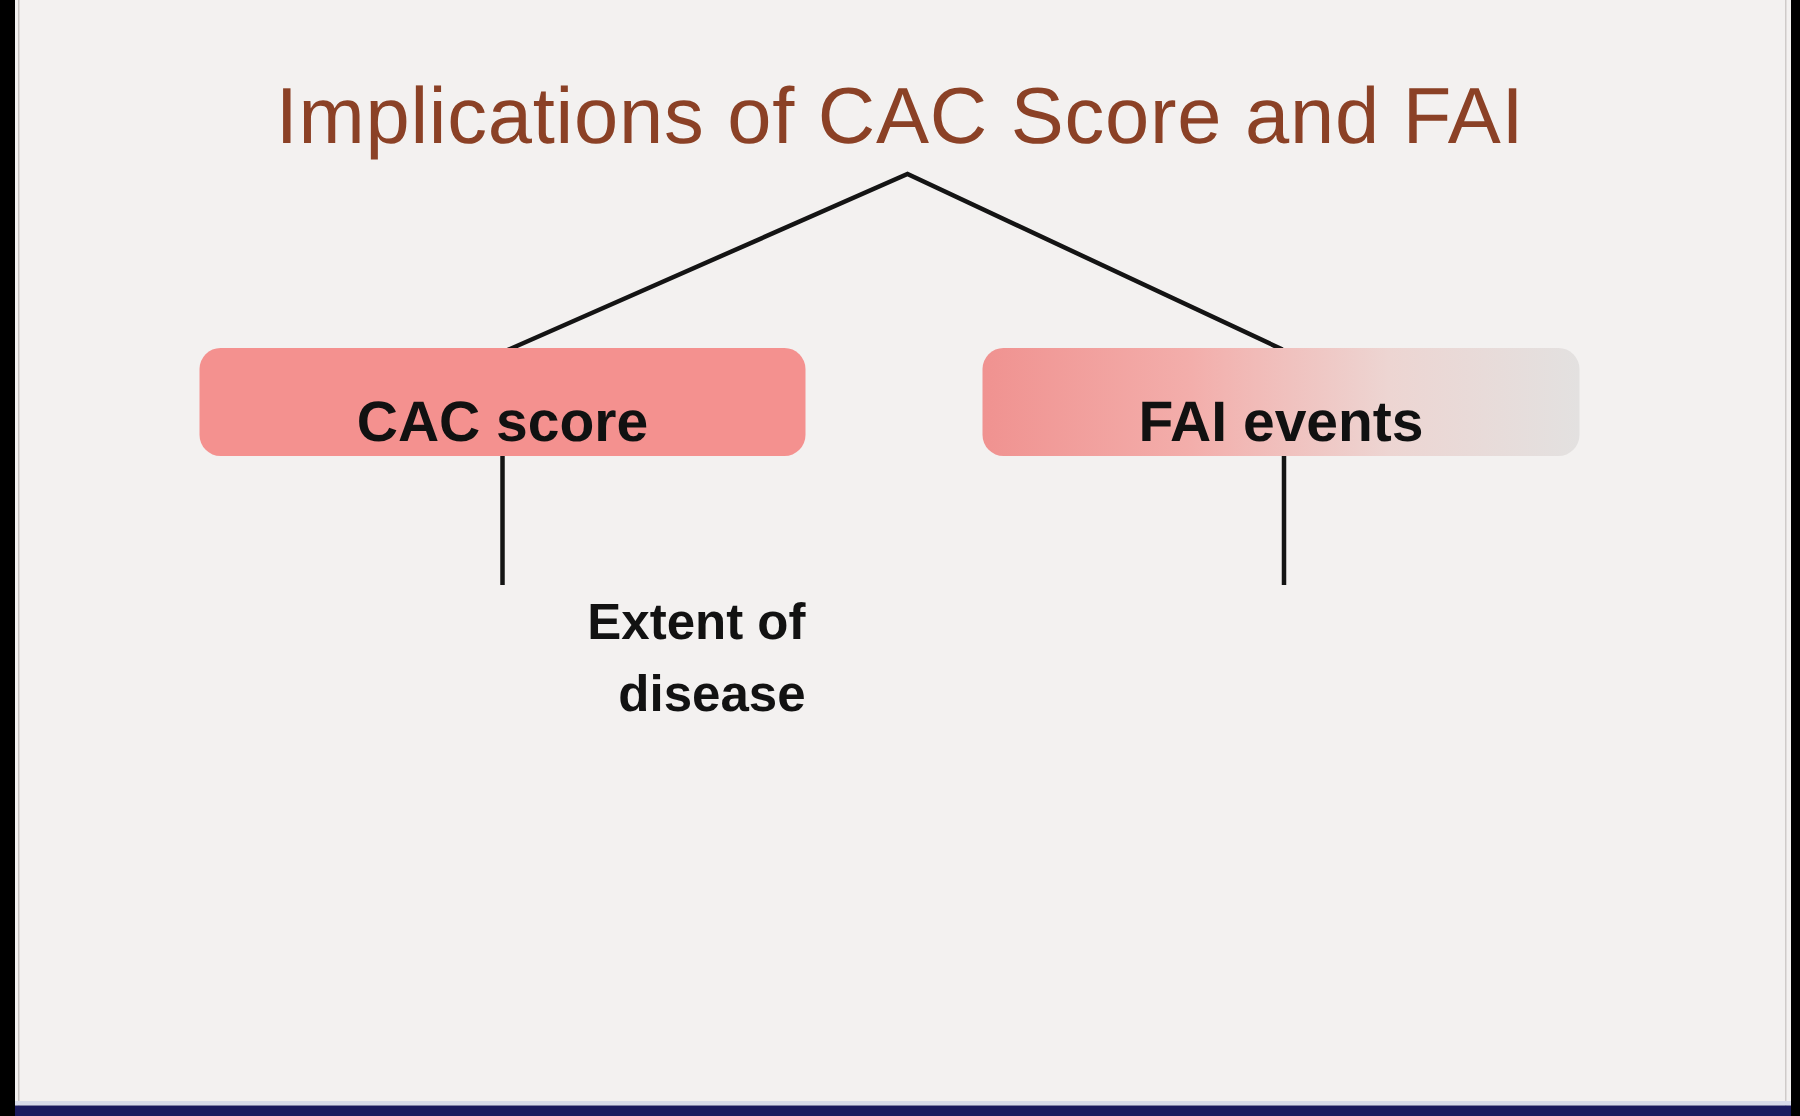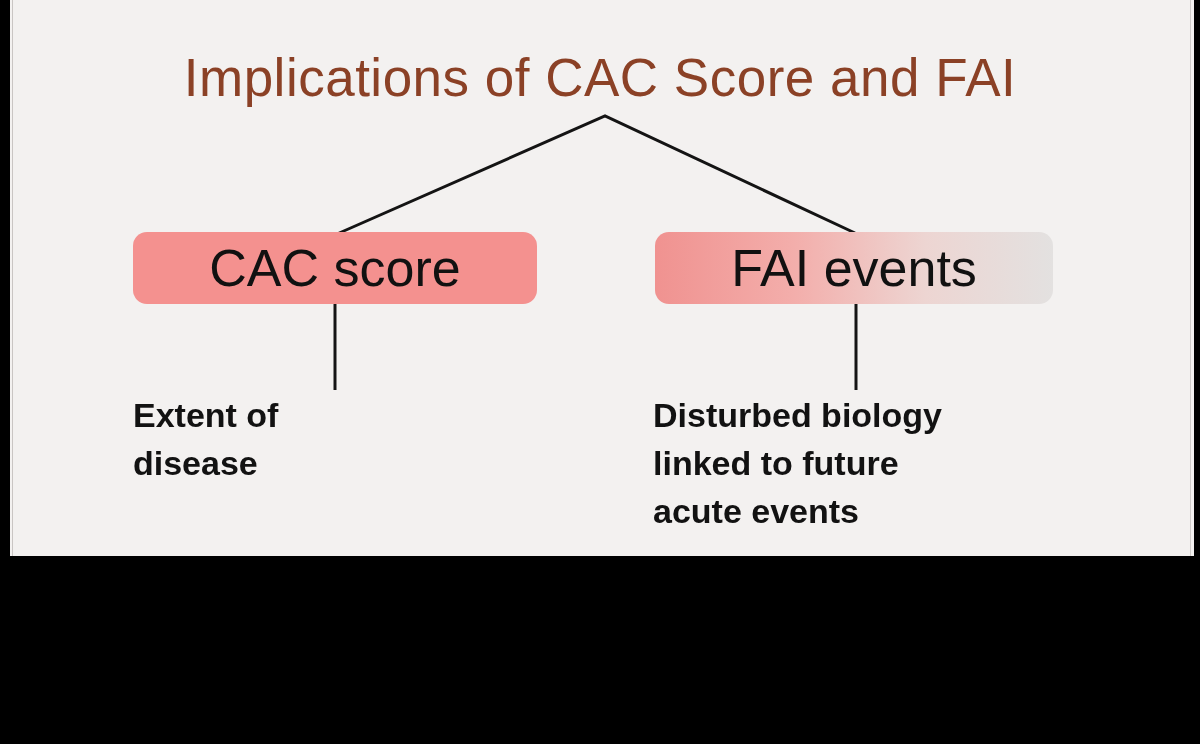--- a/index.html
+++ b/index.html
@@ -1,19 +1,19 @@
 <!DOCTYPE html>
 <html><head>
 <meta charset="utf-8">
 <style>
   html, body { margin: 0; padding: 0; background: #000; }
   .stage {
     position: relative;
     width: 1200px;
-    height: 556px;
+    height: 744px;
     background: #F3F1F0;
     overflow: hidden;
     font-family: "Liberation Sans", sans-serif;
   }
 
   
   .edge-left   { position: absolute; left: 0; top: 0; width: 10px; height: 744px; background: #000; }
   .edge-right  { position: absolute; left: 1194px; top: 0; width: 6px; height: 744px; background: #000; }
   .hairline-left  { position: absolute; left: 12px; top: 0; width: 1px; height: 744px; background: #C9C5C3; }
   .hairline-right { position: absolute; left: 1190px; top: 0; width: 1px; height: 744px; background: #CFCBC9; }
@@ -33,36 +33,36 @@
   }
 
   .connectors { position: absolute; left: 0; top: 0; width: 1200px; height: 744px; }
 
   .node-box {
     position: absolute;
     top: 232px;
     height: 72px;
     border-radius: 14px;
     display: flex;
-    align-items: center;
+    align-items: flex-end;
     justify-content: center;
-    font-size: 52px;
-    font-weight: 400;
+    font-size: 38px;
+    font-weight: 700;
     color: #111111;
   }
   .node-box--cac { left: 133px; width: 404px; background: #F4918F; }
   .node-box--fai {
     left: 655px; width: 398px;
     background: linear-gradient(90deg, #F09290 0%, #F3AEAB 35%, #EDD5D2 68%, #E3E1E0 100%);
   }
 
   .desc {
     position: absolute;
     top: 391px;
-    text-align: left;
+    text-align: right;
     font-size: 34px;
     font-weight: 700;
     line-height: 48px;
     color: #121212;
   }
   .desc--left  { left: 133px; width: 404px; }
   .desc--right { left: 653px; width: 402px; }
 </style>
 </head>
 <body>
@@ -83,25 +83,20 @@
 
   <div class="node-box node-box--fai">
     <span>FAI events</span>
   </div>
 
   <div class="desc desc--left">
     <div>Extent of</div>
     <div>disease</div>
   </div>
 
-  <div class="desc desc--right">
-    <div>Disturbed biology</div>
-    <div>linked to future</div>
-    <div>acute events</div>
-  </div>
 
   <div class="edge-left"></div>
   <div class="edge-right"></div>
   <div class="hairline-left"></div>
   <div class="hairline-right"></div>
   <div class="bottom-light-line"></div>
   <div class="bottom-bar"></div>
 
 </div>
 

